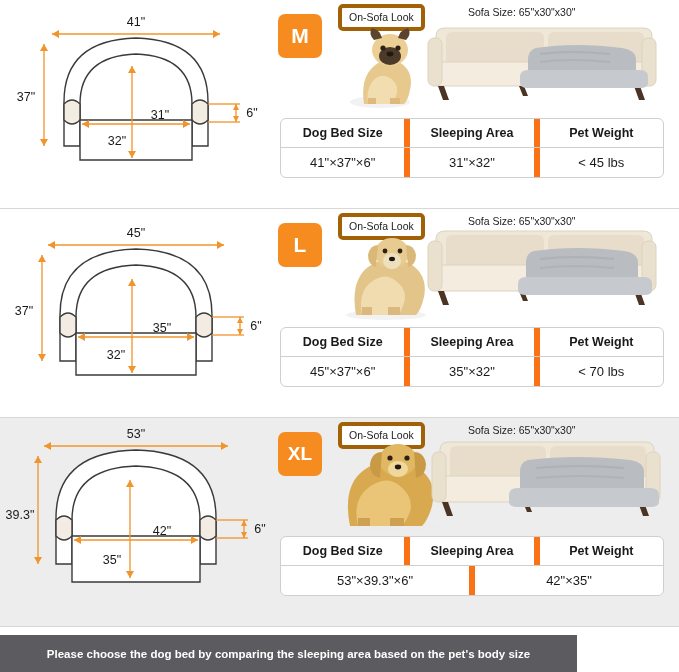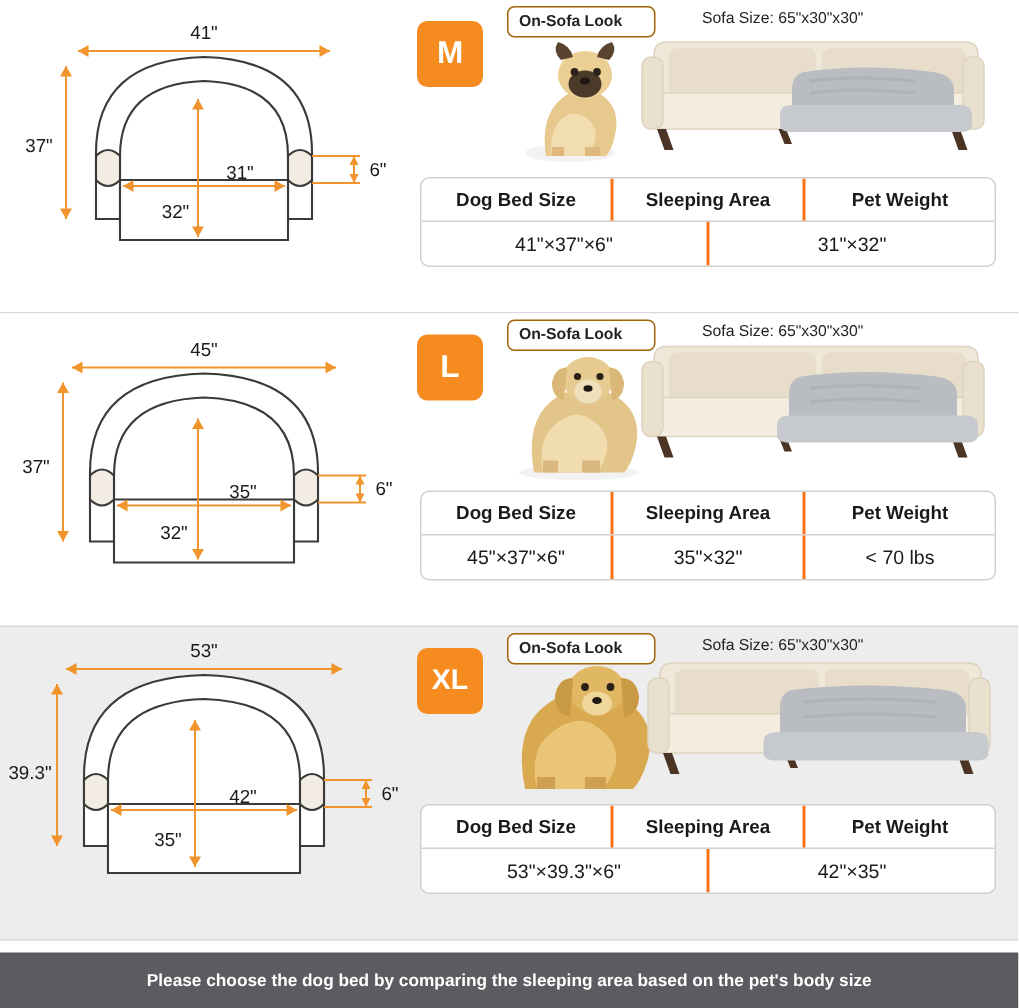--- a/index.html
+++ b/index.html
@@ -51,27 +51,27 @@
     display: flex;
     align-items: center;
     justify-content: center;
     letter-spacing: 0px;
   }
   .badge.xl { font-size: 19px; text-align: right; }
 
   .onsofa {
     position: absolute;
     left: 66px; top: 4px;
-    border: 1px solid #a16207;
+    border: 4px solid #a16207;
     border-radius: 5px;
     background: #ffffff;
     font-size: 10.5px;
     color: #222;
-    padding: 3px 21px 4px 7px;
-    font-weight: bold;
+    padding: 3px 7px 4px 7px;
+    font-weight: normal;
     white-space: nowrap;
   }
   .sofasize {
     position: absolute;
     left: 196px; top: 6px;
     font-size: 10.5px;
     color: #222;
     white-space: nowrap;
   }
 
@@ -96,29 +96,29 @@
   .spec-row { display: flex; align-items: center; }
   .spec-row + .spec-row { border-top: 1px solid #cfcfcf; }
   .spec-cell {
     flex: 1 1 0;
     text-align: center;
     font-size: 12.5px;
     color: #1a1a1a;
     padding: 7px 2px;
     white-space: nowrap;
   }
-  .spec-cell + .spec-cell { border-left: 2px solid #f97316; }
+  .spec-cell + .spec-cell { border-left: 6px solid #f97316; }
   .spec-row.head .spec-cell { font-weight: bold; }
   .spec-row.vals .spec-cell { font-size: 13px; }
 
   
   .footer {
     position: absolute;
     left: 0; bottom: 0;
-    width: 679px;
+    width: 577px;
     height: 37px;
     background: #5b5b60;
     color: #ffffff;
     display: flex;
     align-items: center;
     justify-content: center;
     font-size: 11.5px;
     font-weight: bold;
     text-align: center;
   }
@@ -225,20 +225,21 @@
 
       <div class="spec-table">
         <div class="spec-row head">
           <div class="spec-cell">Dog Bed Size</div>
           <div class="spec-cell">Sleeping Area</div>
           <div class="spec-cell">Pet Weight</div>
         </div>
         <div class="spec-row vals">
           <div class="spec-cell">41"×37"×6"</div>
           <div class="spec-cell">31"×32"</div>
+          <div class="spec-cell">&lt; 45 lbs</div>
         </div>
       </div>
     </div>
   </div>
 
   <div class="size-row">
 
     <div class="diagram">
       <svg width="272" height="209" viewBox="0 0 272 209">
         <g fill="#ffffff" stroke="#3a3a3a" stroke-width="1.4">

